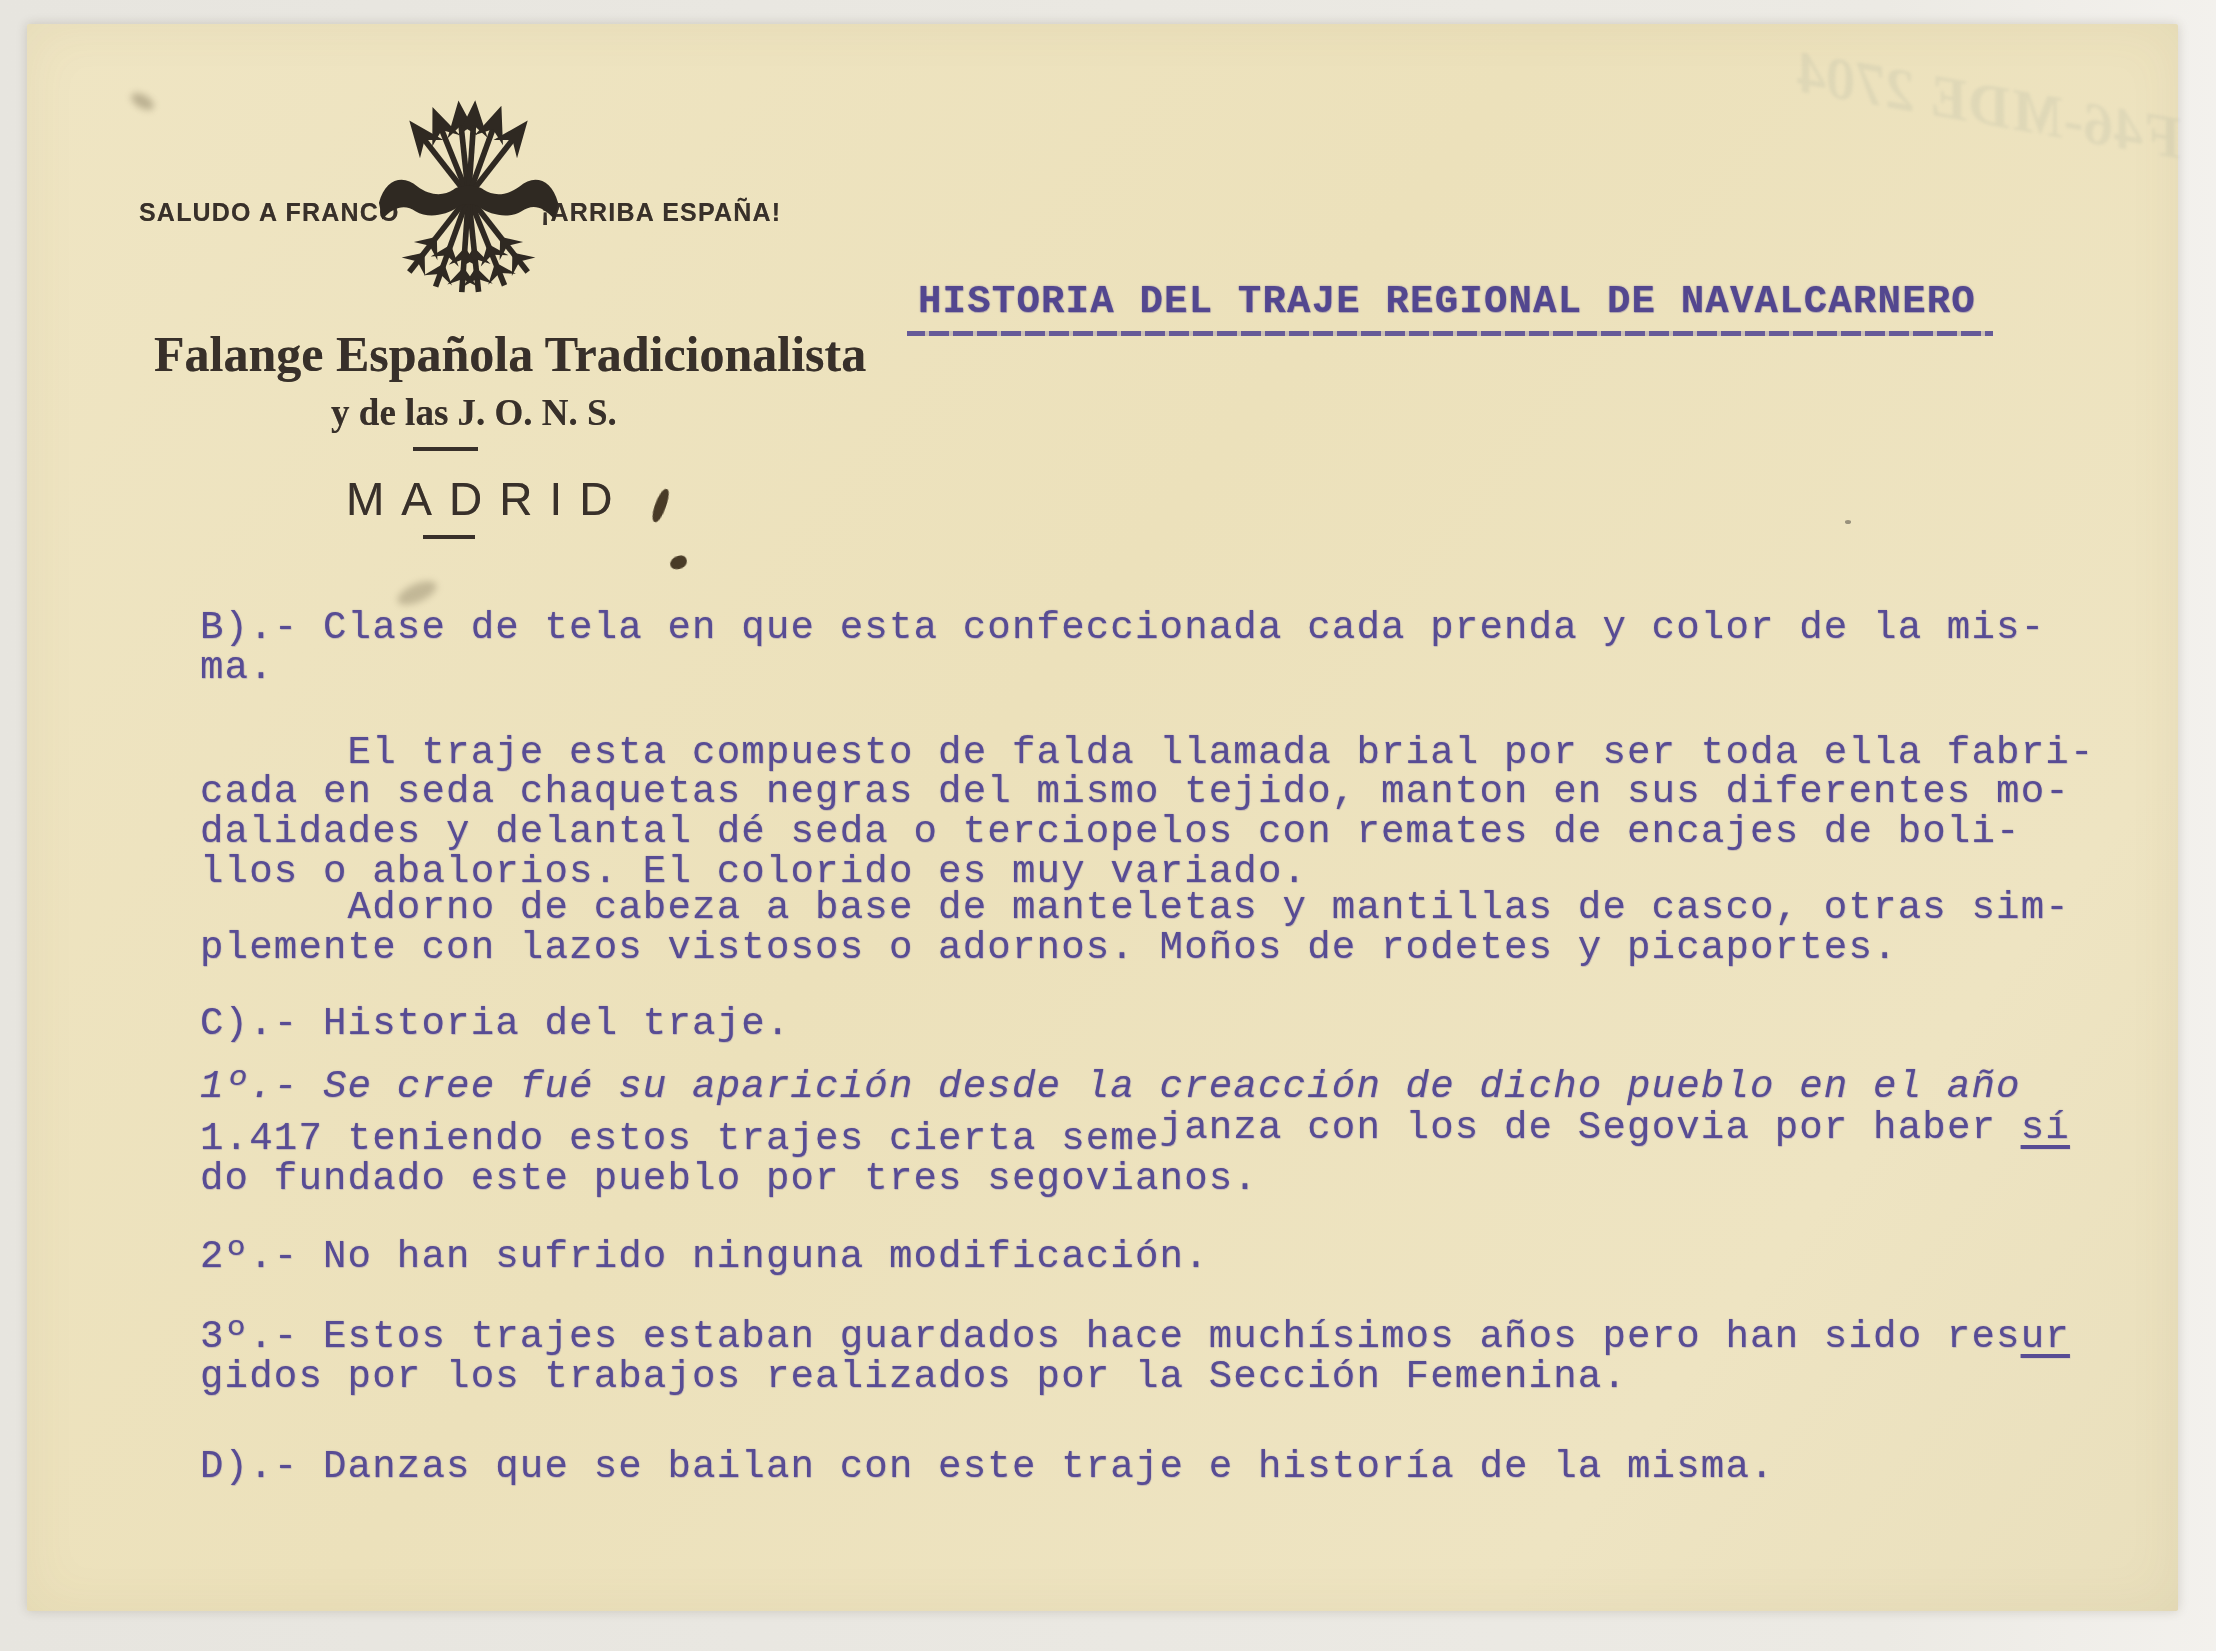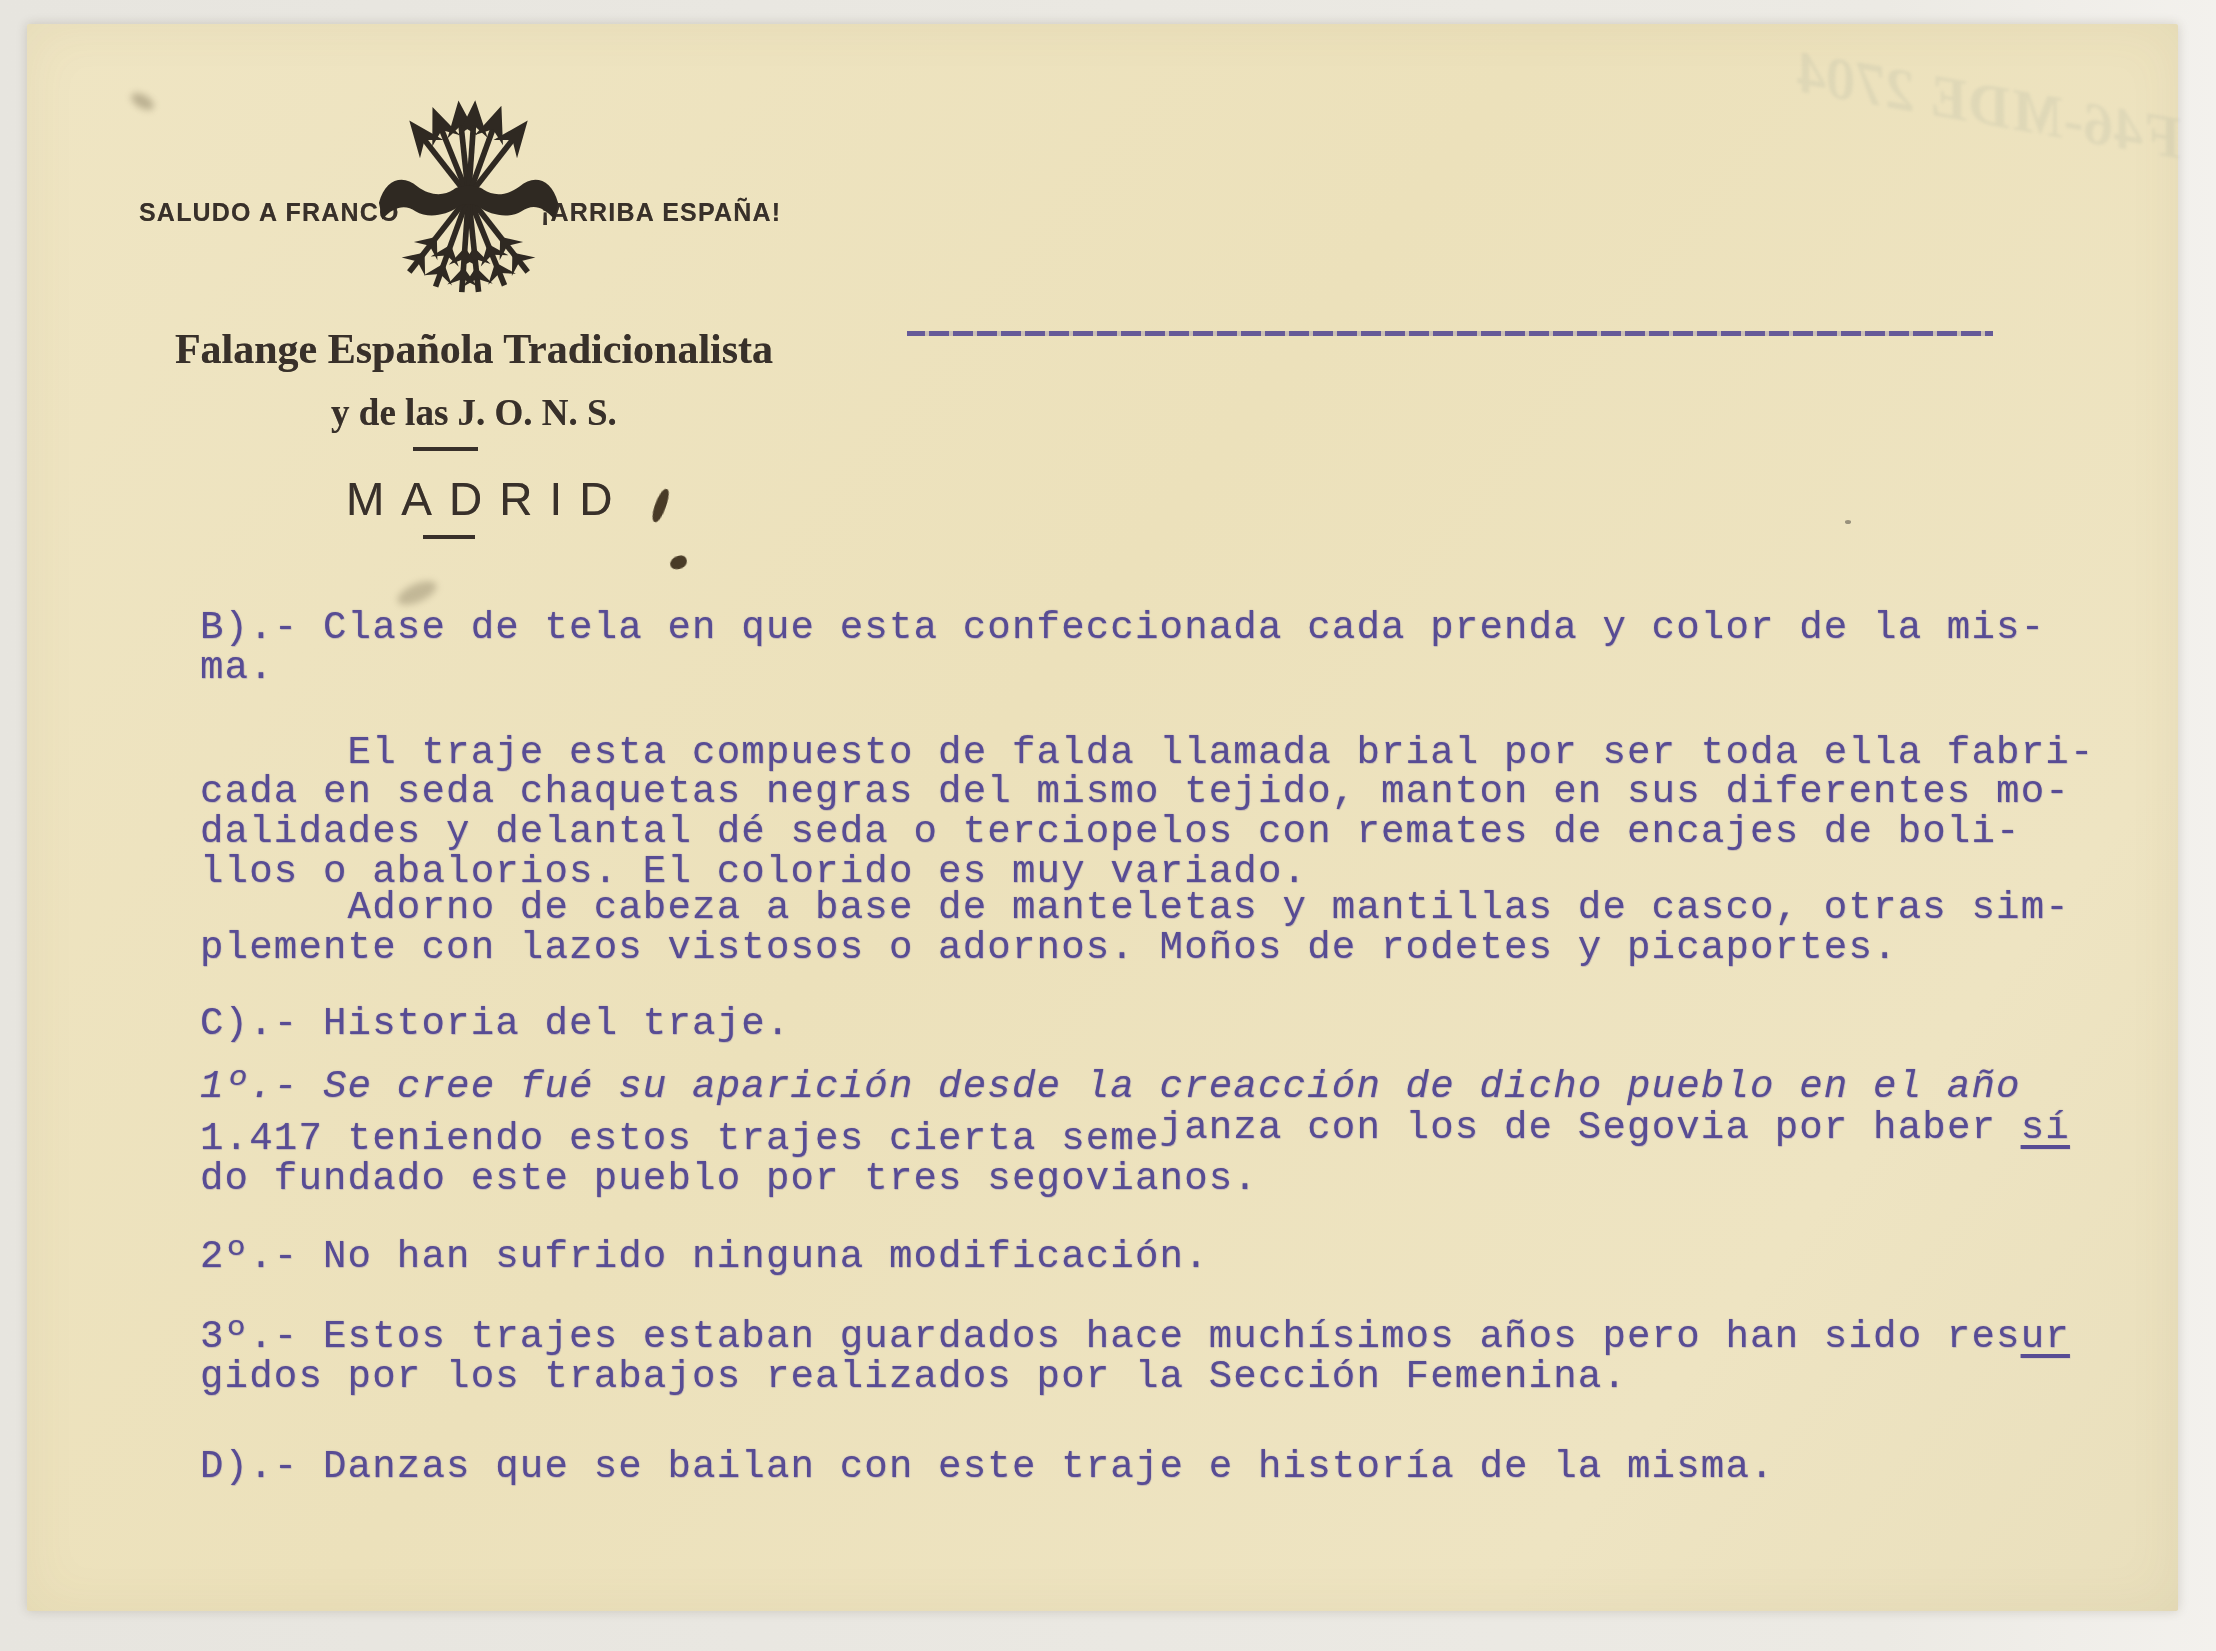--- a/index.html
+++ b/index.html
@@ -58,32 +58,33 @@
       </defs>
       <use href="#arr" transform="rotate(-38 60 62)"></use>
       <use href="#arr" transform="rotate(-22 60 62)"></use>
       <use href="#arr" transform="rotate(-6 60 62)"></use>
       <use href="#arr" transform="rotate(4 60 62)"></use>
       <use href="#arr" transform="rotate(20 60 62)"></use>
       <use href="#arr" transform="rotate(38 60 62)"></use>
       <path d="M6 66 C10 51 21 49 29 56 C37 62 45 62 51 58 C55 55 65 55 69 58 C75 62 83 62 91 56 C99 49 110 51 114 66 L112 76 C104 67 98 67 92 71 C84 76 73 73 67 69 C63 66 57 66 53 69 C47 73 36 76 28 71 C22 67 15 68 8 76 Z" fill="#2f2922"></path>
     </svg>
 
-    <div class="orgline print" style="top:301px;font-size:42px;">Falange Española Tradicionalista</div>
+    <div class="orgline print" style="top:301px;font-size:50px;">Falange Española Tradicionalista</div>
     <div class="orgline print" style="top:367px;font-size:37px;">y de las J. O. N. S.</div>
 
     <div class="divider" style="left:386px;top:423px;width:65px;height:3.6px;"></div>
 
     <div class="madrid print" style="left:319px;top:448px;">MADRID</div>
 
     <div class="divider" style="left:396px;top:511px;width:52px;height:3.6px;"></div>
 
     <div class="blot" style="left:628px;top:464px;width:11px;height:35px;transform:rotate(18deg);"></div>
     <div class="blot" style="left:643px;top:532px;width:17px;height:13.3px;transform:rotate(-12deg);"></div>
 
+    <div class="tline title-line" style="top:258px;">HISTORIA DEL TRAJE REGIONAL DE NAVALCARNERO</div>
     <div class="title-underline"></div>
 
     <div class="smudge" style="left:369px;top:560px;width:42px;height:18px;opacity:.38;transform:rotate(-24deg);"></div>
     <div class="smudge" style="left:103px;top:71px;width:25px;height:13.3px;opacity:.45;transform:rotate(30deg);"></div>
     <div class="speck" style="left:1818px;top:496px;width:6px;height:3.6px;opacity:.5;"></div>
 
     <div class="tline" style="top:584px;">B).- Clase de tela en que esta confeccionada cada prenda y color de la mis-</div>
     <div class="tline" style="top:624px;">ma.</div>
 
     <div class="tline" style="top:709px;">      El traje esta compuesto de falda llamada brial por ser toda ella fabri-</div>

